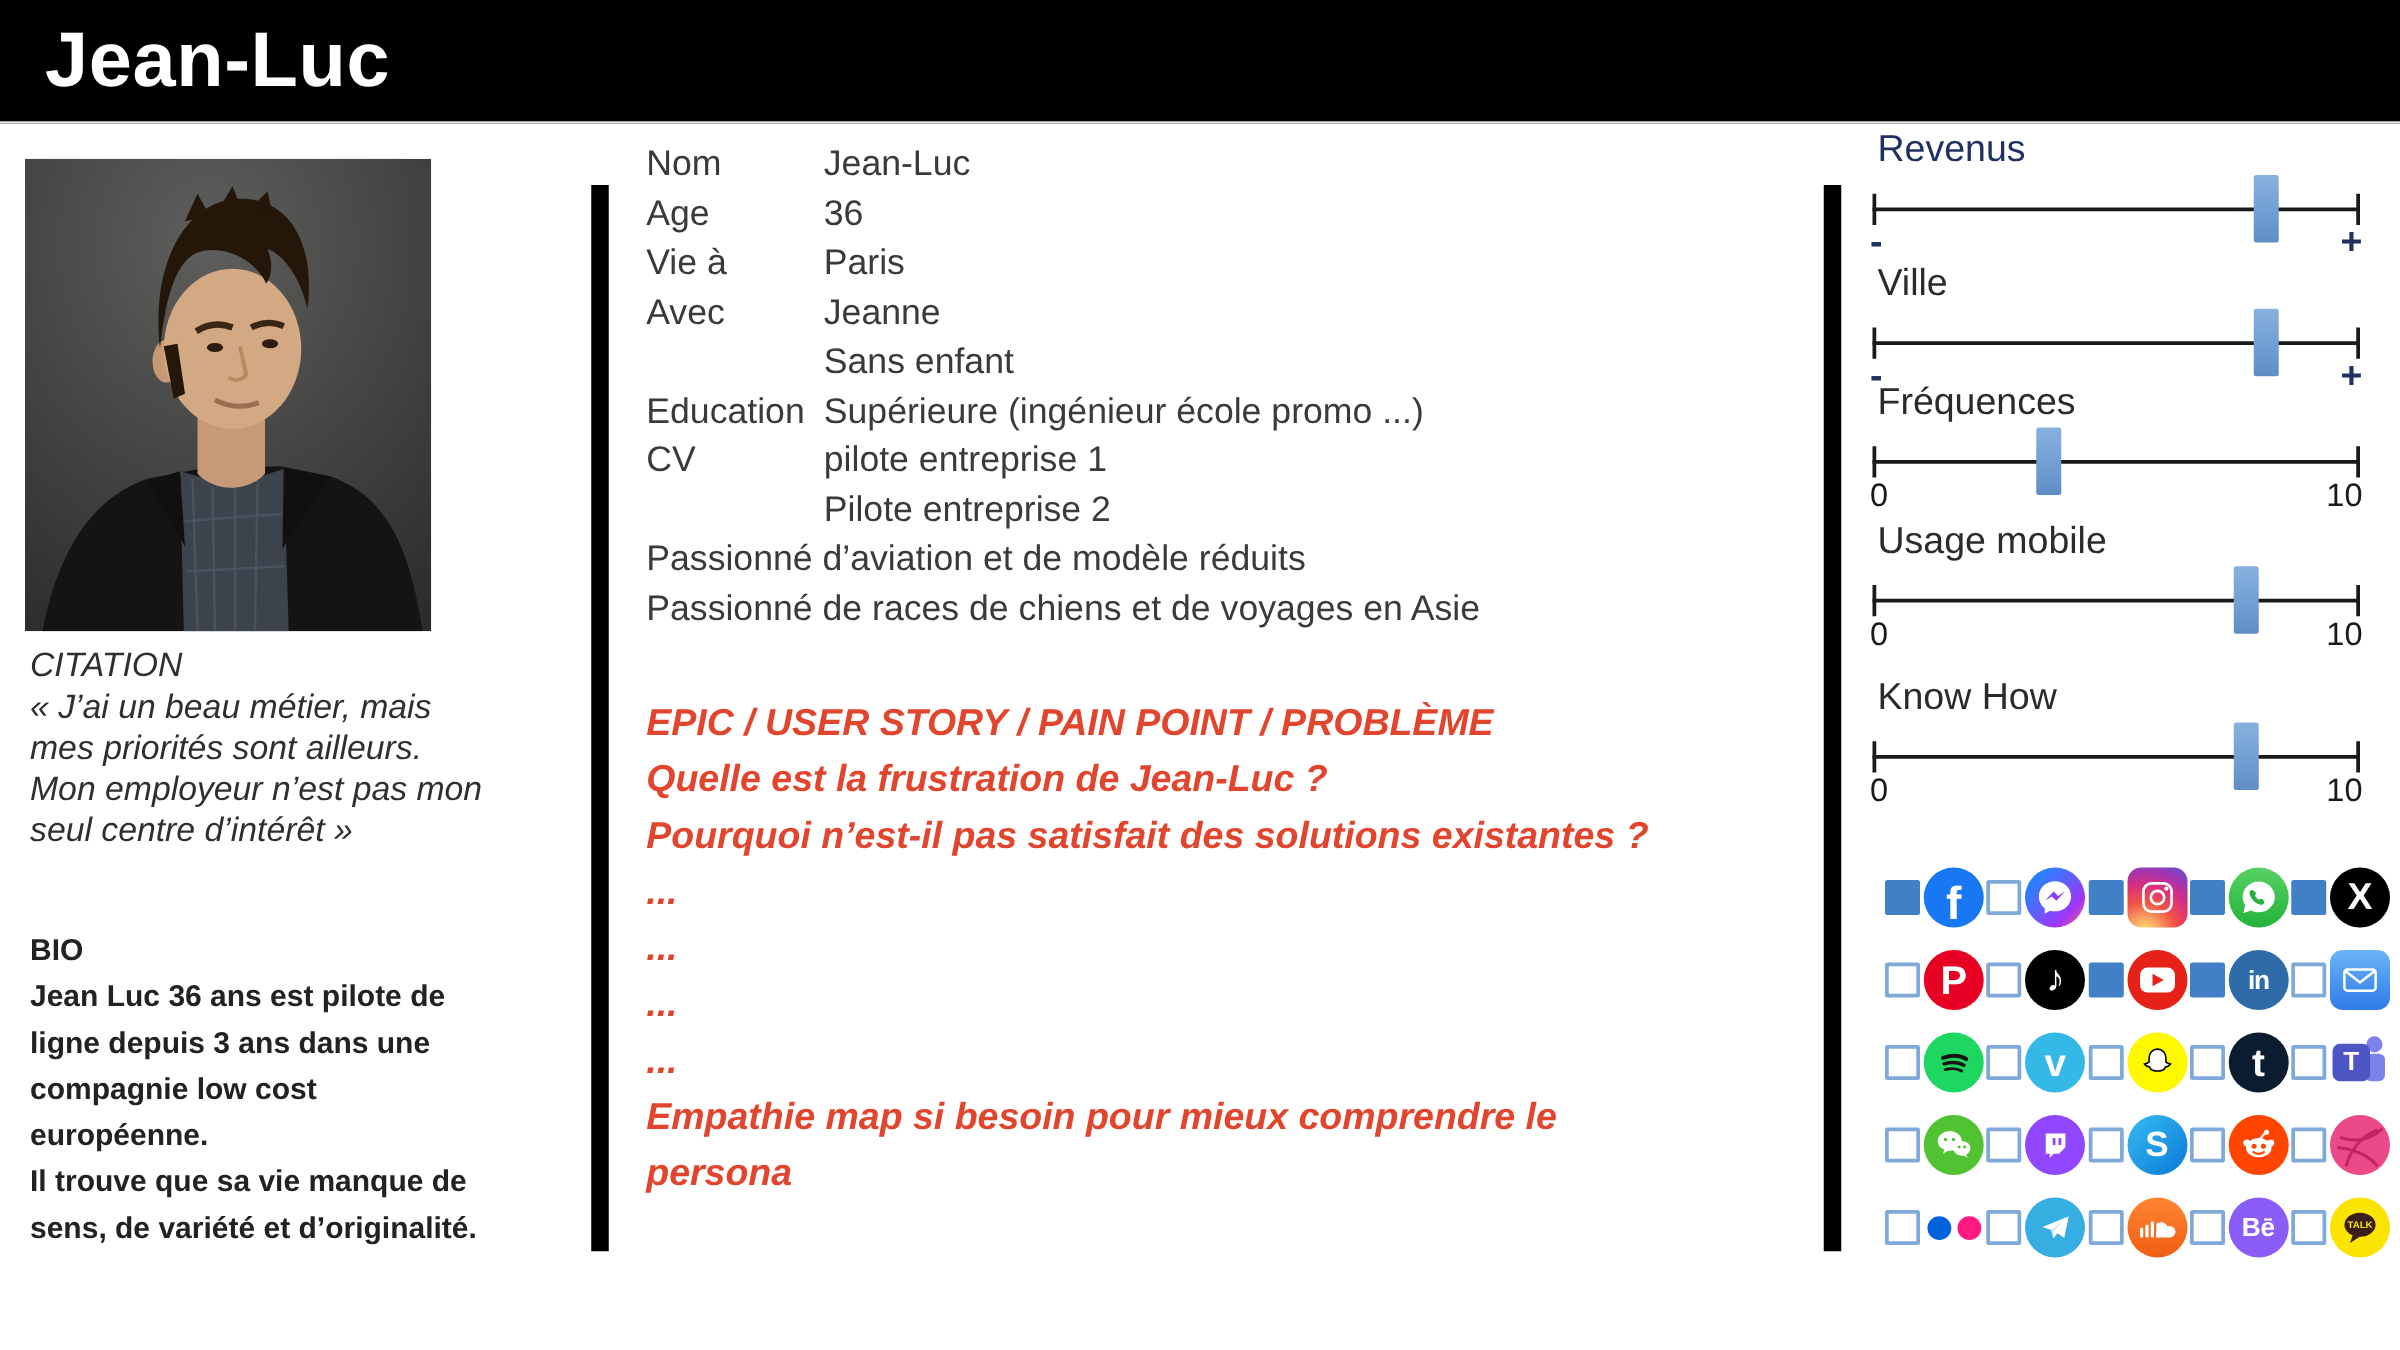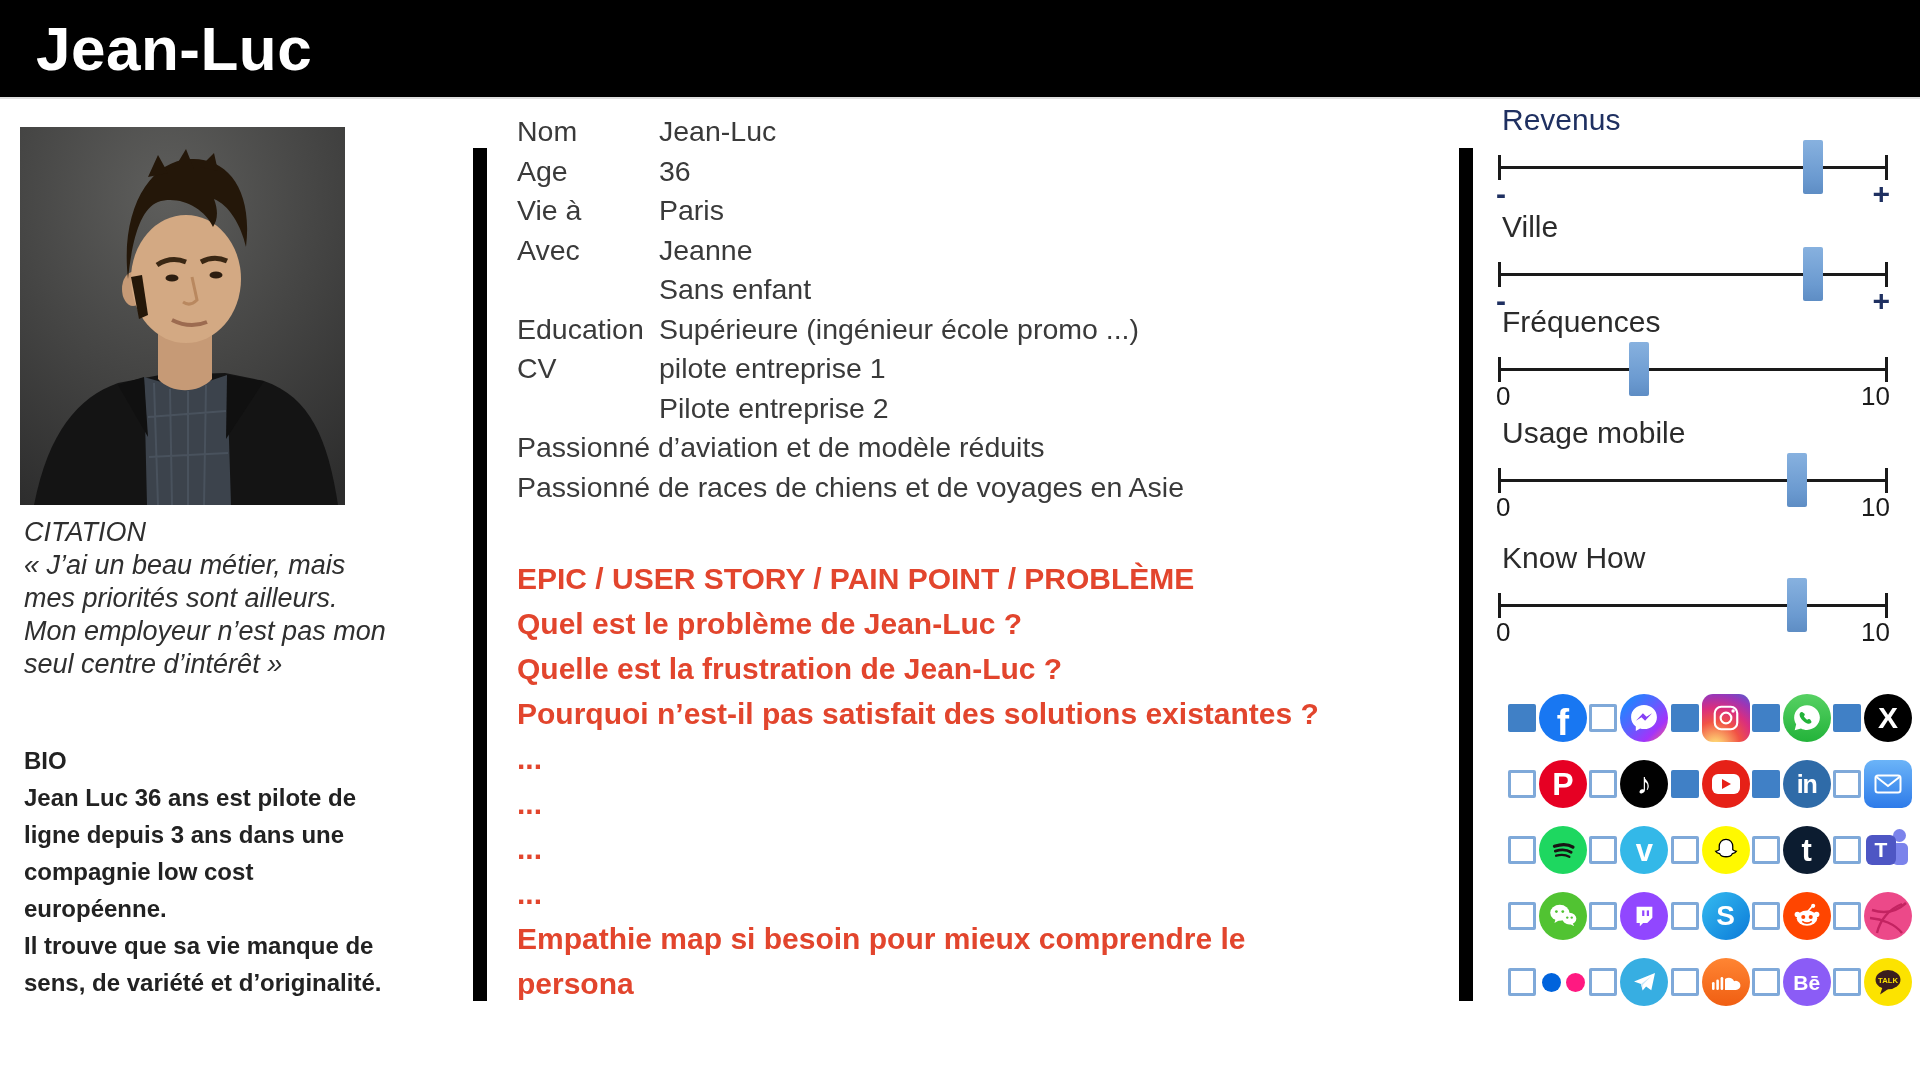--- a/index.html
+++ b/index.html
@@ -23,21 +23,21 @@
   .vbar{width:14px;height:853px;top:148px;background:#000;}
   .vbar.b1{left:473px;} .vbar.b2{left:1459px;}
 
   
   .info{left:517px;top:112px;width:930px;font-size:28.5px;line-height:39.5px;}
   .irow{display:flex;}
   .ilabel{flex:0 0 142px;}
 
   
   .questions{left:517px;top:556px;width:950px;color:#E2452D;font-weight:bold;
-             font-size:30px;line-height:45px;}
+             font-size:30px;line-height:45px;font-style:italic;}
   .q-narrow{max-width:820px;}
 
   
   .sgroup{left:1490px;width:404px;}
   .slabel{font-size:30px;color:#2b2b2b;margin-left:12px;line-height:34px;}
   .slabel.navy{color:#1F3061;}
   .track{position:relative;height:56px;margin-top:3px;}
   .track .line{position:absolute;left:8px;right:6px;top:26px;height:3px;background:#1a1a1a;}
   .tick{position:absolute;top:15px;width:3px;height:25px;background:#1a1a1a;}
   .tick.l{left:8px;} .tick.r{right:6px;}
@@ -60,21 +60,21 @@
   .ic.messenger{background:linear-gradient(135deg,#0695FF 0%,#5B61FF 45%,#A334FA 75%,#FF6968 100%);}
   .ic.instagram{border-radius:11px;
      background:radial-gradient(circle at 28% 110%,#FED373 8%,#F15245 40%,#D92E7F 62%,#9B36B7 82%,#515ECF 100%);}
   .ic.whatsapp{background:linear-gradient(180deg,#57D163,#23B33A);}
   .ic.x{background:#000;} .ic.x span{font-size:30px;font-weight:bold;}
   .ic.pinterest{background:#E60023;} .ic.pinterest span{font-size:32px;}
   .ic.tiktok{background:#010101;} .ic.tiktok span{font-size:30px;}
   .ic.youtube{background:#E62117;}
   .yt-rect{width:28px;height:20px;border-radius:6px;background:#fff;display:flex;align-items:center;justify-content:center;}
   .yt-tri{width:0;height:0;border-left:9px solid #E62117;border-top:5.5px solid transparent;border-bottom:5.5px solid transparent;margin-left:2px;}
-  .ic.linkedin{background:#2F6BA8;} .ic.linkedin span{font-size:25px;letter-spacing:-1px;}
+  .ic.linkedin{background:#2F6BA8;} .ic.linkedin span{font-size:21px;letter-spacing:-1px;}
   .ic.mail{border-radius:10px;background:linear-gradient(180deg,#6BB4F8,#2E7BE9);}
   .ic.spotify{background:#1ED760;}
   .ic.vimeo{background:#33B8E8;} .ic.vimeo span{font-size:31px;}
   .ic.snapchat{background:#FFF900;}
   .ic.tumblr{background:#0C1C30;} .ic.tumblr span{font-size:31px;}
   .ic.teams{background:transparent;border-radius:0;overflow:visible;}
   .tm-head{position:absolute;left:29px;top:3px;width:13px;height:13px;border-radius:50%;background:#7B83EB;}
   .tm-body{position:absolute;left:28px;top:17px;width:16px;height:22px;border-radius:5px;background:#7B83EB;}
   .tm-sq{position:absolute;left:2px;top:9px;width:30px;height:30px;border-radius:6px;background:#4E56C4;
          display:flex;align-items:center;justify-content:center;font-size:21px;color:#fff;font-weight:bold;}
@@ -180,21 +180,20 @@
   <div class="irow">
     <span class="ilabel"></span>
     <span>Pilote entreprise 2</span>
   </div>
   <div>Passionné d’aviation et de modèle réduits</div>
   <div>Passionné de races de chiens et de voyages en Asie</div>
 </div>
 
 <div class="abs questions">
   <div>EPIC / USER STORY / PAIN POINT / PROBLÈME</div>
-  <div>Quel est le problème de Jean-Luc ?</div>
   <div>Quelle est la frustration de Jean-Luc ?</div>
   <div>Pourquoi n’est-il pas satisfait des solutions existantes ?</div>
   <div>...</div>
   <div>...</div>
   <div>...</div>
   <div>...</div>
   <div class="q-narrow">Empathie map si besoin pour mieux comprendre le persona</div>
 </div>
 
 <div class="abs sgroup" style="top:103px">

